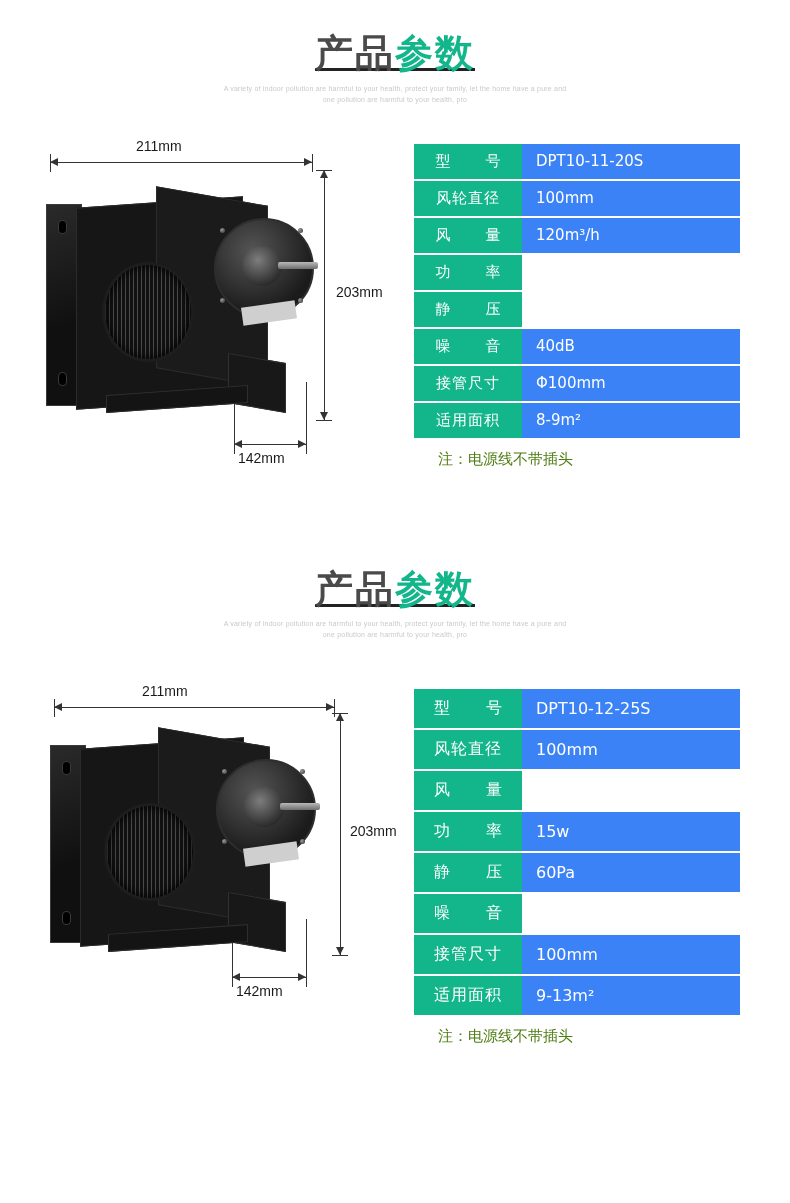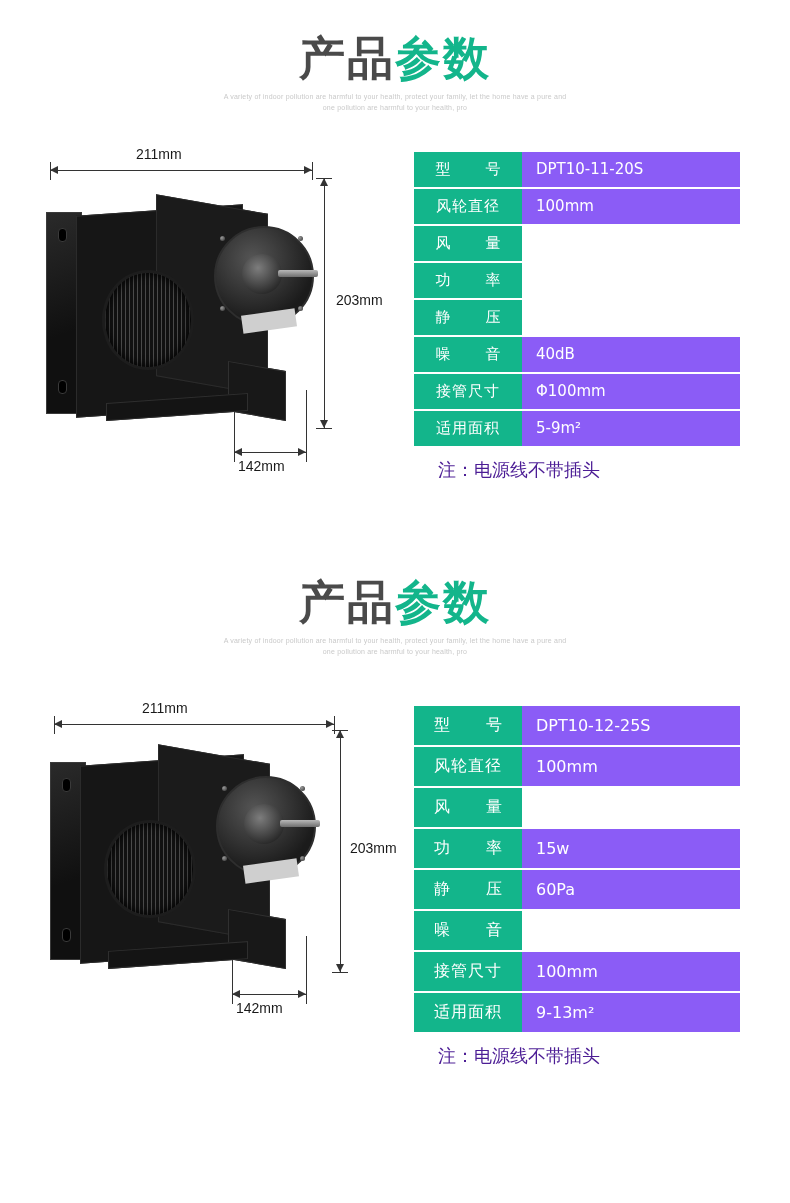--- a/index.html
+++ b/index.html
@@ -20,24 +20,25 @@
     width: 790px;
   }
   
   .heading-wrap {
     text-align: center;
     padding-top: 34px;
   }
   .heading {
     font-family: "DejaVu Sans", sans-serif;
     font-weight: bold;
-    font-size: 46px;
+    font-size: 38px;
     letter-spacing: 2px;
     line-height: 1.05;
     display: inline-block;
+    text-decoration: underline;
   }
   .heading .h-dark { color: #4a4a4a; }
   .heading .h-green { color: #13b58b; }
   .sub-en {
     margin-top: 10px;
     color: #c9c9c9;
     font-size: 7px;
     line-height: 1.55;
     letter-spacing: .2px;
     font-family: "Liberation Sans", sans-serif;
@@ -185,33 +186,33 @@
     display: flex;
     align-items: center;
     justify-content: center;
   }
   .spec-key.k-spread {
     letter-spacing: 10px;
     text-indent: 10px;
   }
   .spec-val {
     flex: 1;
-    background: #8b5cf6;
+    background: #3b82f6;
     color: #ffffff;
     font-size: 15px;
     padding: 8px 0 8px 14px;
     display: flex;
     align-items: center;
     font-family: "DejaVu Sans", sans-serif;
   }
   .spec-note {
     margin-top: 12px;
     padding-left: 24px;
-    font-size: 18px;
-    color: #4c1d95;
+    font-size: 15px;
+    color: #4d7c0f;
     font-family: Liberation Sans, sans-serif;
   }
   .spec-2 .spec-key { font-size: 16px; padding: 9px 0;}
   .spec-2 .spec-val { font-size: 16px; padding: 9px 0 9px 14px;}
 </style>
 </head>
 <body>
 
 <div class="section">
 
@@ -284,20 +285,21 @@
         <div class="spec-val">DPT10-11-20S</div>
       </div>
 
       <div class="spec-row">
         <div class="spec-key">风轮直径</div>
         <div class="spec-val">100mm</div>
       </div>
 
       <div class="spec-row">
         <div class="spec-key k-spread">风　量</div>
+        <div class="spec-val">120m³/h</div>
       </div>
 
       <div class="spec-row">
         <div class="spec-key k-spread">功　率</div>
       </div>
 
       <div class="spec-row">
         <div class="spec-key k-spread">静　压</div>
       </div>
 
@@ -306,21 +308,21 @@
         <div class="spec-val">40dB</div>
       </div>
 
       <div class="spec-row">
         <div class="spec-key">接管尺寸</div>
         <div class="spec-val">Φ100mm</div>
       </div>
 
       <div class="spec-row">
         <div class="spec-key">适用面积</div>
-        <div class="spec-val">5-9m²</div>
+        <div class="spec-val">8-9m²</div>
       </div>
 
       <div class="spec-note">注：电源线不带插头</div>
     </div>
   </div>
 </div>
 
 <div class="section" style="margin-top:62px;">
 
   <div class="heading-wrap">

